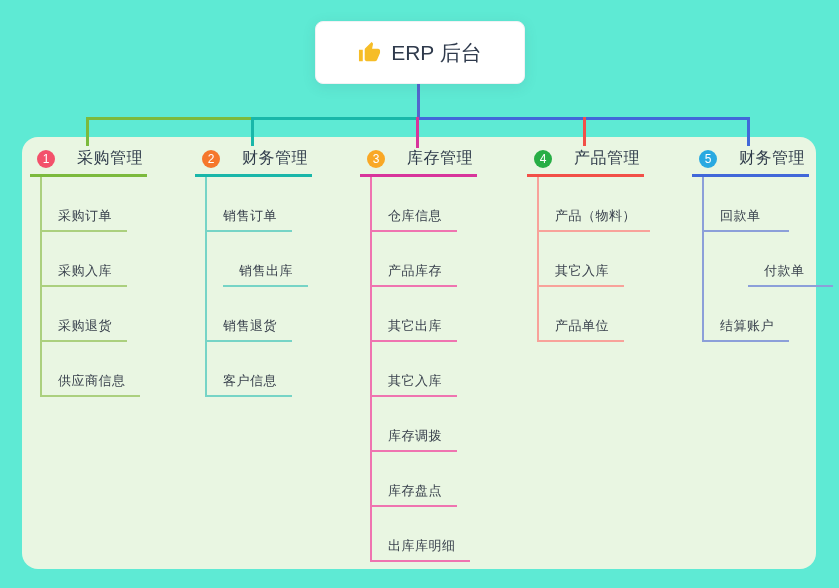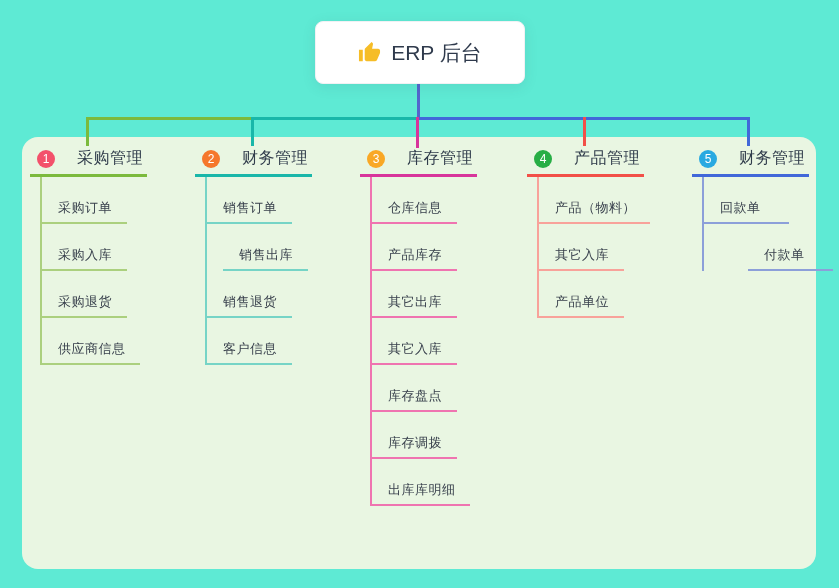--- a/index.html
+++ b/index.html
@@ -26,21 +26,21 @@
     display:flex;align-items:center;gap:8px;
     border-bottom:3px solid #ccc;
   }
   .badge{
     flex:0 0 18px;width:18px;height:18px;border-radius:50%;
     display:flex;align-items:center;justify-content:center;
     color:#fff;font-size:12px;line-height:1;
   }
   .topic-label{font-size:16px;color:#303c4b;white-space:nowrap;letter-spacing:0.5px;margin-left:14px;}
   .children{margin-left:10px;border-left:2px solid #ccc;}
-  .child{height:47px;display:flex;align-items:flex-end;}
+  .child{height:55px;display:flex;align-items:flex-end;}
   .child-label{
     display:inline-block;box-sizing:border-box;min-width:85px;
     font-size:13px;color:#39414d;white-space:nowrap;letter-spacing:0.5px;
     padding:0 14px 5px 16px;border-bottom:2px solid #ccc;
   }
 </style>
 </head>
 <body>
 
 <div class="canvas">
@@ -121,24 +121,24 @@
           <div class="child">
             <span class="child-label" style="border-bottom-color: rgb(239, 116, 176);">产品库存</span>
           </div>
           <div class="child">
             <span class="child-label" style="border-bottom-color: rgb(239, 116, 176);">其它出库</span>
           </div>
           <div class="child">
             <span class="child-label" style="border-bottom-color: rgb(239, 116, 176);">其它入库</span>
           </div>
           <div class="child">
-            <span class="child-label" style="border-bottom-color: rgb(239, 116, 176);">库存盘点</span>
+            <span class="child-label" style="border-bottom-color: rgb(239, 116, 176);">库存调拨</span>
           </div>
           <div class="child">
-            <span class="child-label" style="border-bottom-color: rgb(239, 116, 176);">库存调拨</span>
+            <span class="child-label" style="border-bottom-color: rgb(239, 116, 176);">库存盘点</span>
           </div>
           <div class="child">
             <span class="child-label" style="border-bottom-color: rgb(239, 116, 176);">出库库明细</span>
           </div>
         </div>
   </div>
       <div class="branch-col" style="left: 527px;">
     <div class="topic" style="border-bottom-color: rgb(242, 80, 72);">
       <span class="badge" style="background: rgb(39, 174, 69);">4</span>
       <span class="topic-label">产品管理</span>
@@ -160,16 +160,19 @@
       <span class="badge" style="background: rgb(41, 169, 225);">5</span>
       <span class="topic-label">财务管理</span>
     </div>
     <div class="children" style="border-left-color: rgb(140, 159, 217);">
           <div class="child">
             <span class="child-label" style="border-bottom-color: rgb(140, 159, 217);">回款单</span>
           </div>
           <div class="child">
             <span class="child-label" style="border-bottom-color: rgb(140, 159, 217); margin-left: 44px;">付款单</span>
           </div>
+          <div class="child">
+            <span class="child-label" style="border-bottom-color: rgb(140, 159, 217);">结算账户</span>
+          </div>
         </div>
   </div>
     </div>
 </div>
 
 </body></html>

